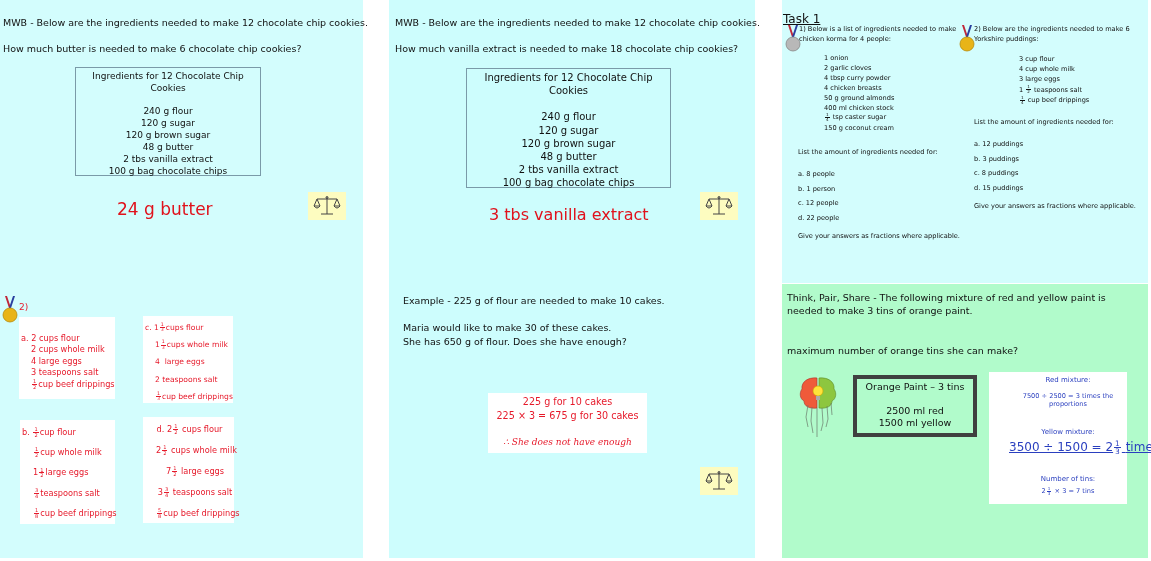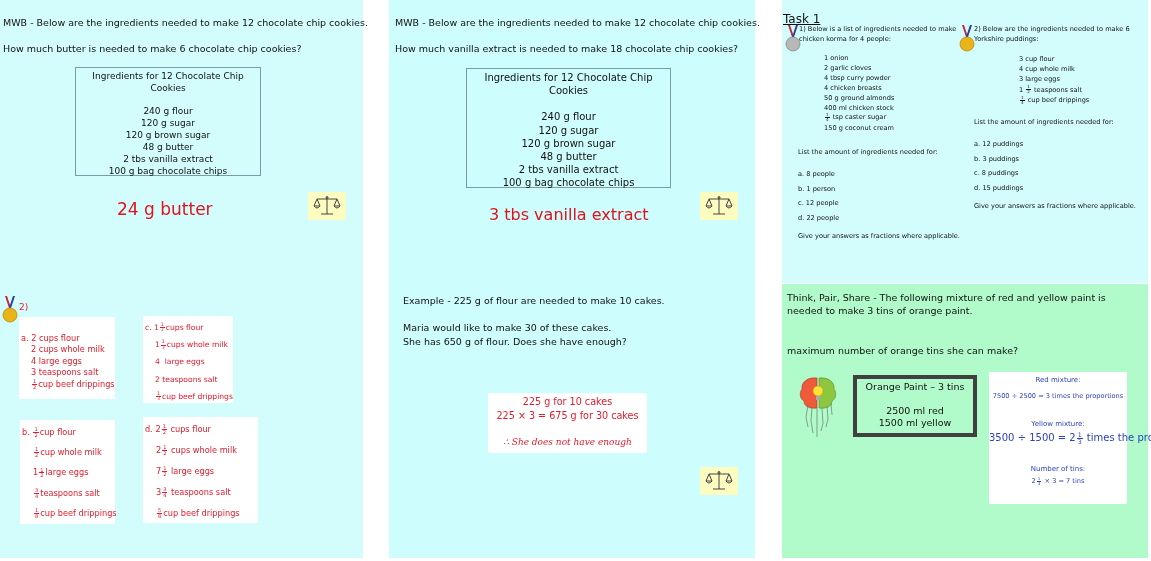--- a/index.html
+++ b/index.html
@@ -114,21 +114,21 @@
     <div style="padding-left:11px;"><span class="frac">
           <span class="n">3</span>
           <span>4</span>
         </span><span>teaspoons salt</span></div>
     <div style="padding-left:11px;"><span class="frac">
           <span class="n">1</span>
           <span>8</span>
         </span><span>cup beef drippings</span></div>
   </div>
 
-  <div class="whitebox redlist" style="left:143px;top:401px;width:115px;height:106px;padding:2px 0 0 2px;line-height:21px;">
+  <div class="whitebox redlist" style="left:143px;top:401px;width:91px;height:106px;padding:2px 0 0 2px;line-height:21px;text-align:center;">
     <div><span>d.</span> <span>2</span><span class="frac">
           <span class="n">1</span>
           <span>2</span>
         </span> <span>cups flour</span></div>
     <div style="padding-left:11px;"><span>2</span><span class="frac">
           <span class="n">1</span>
           <span>2</span>
         </span> <span>cups whole milk</span></div>
     <div style="padding-left:11px;"><span>7</span><span class="frac">
           <span class="n">1</span>
@@ -279,25 +279,25 @@
         <path d="M33 28 L34 40"></path>
     </g>
   </svg>
 
   <div class="orange-box" style="left:71px;top:91px;width:124px;height:62px;">
     <div style="margin-top:2px;">Orange Paint – 3 tins</div>
     <div style="margin-top:12px;">2500 ml red</div>
     <div>1500 ml yellow</div>
   </div>
 
-  <div class="navy-box" style="left:207px;top:88px;width:138px;height:132px;">
+  <div class="navy-box" style="left:207px;top:88px;width:138px;height:132px;padding-left:20px;">
     <div style="margin-top:4px;">Red mixture:</div>
     <div style="margin-top:8px;font-size:6.6px;">7500 ÷ 2500 = 3 times the proportions</div>
     <div style="margin-top:20px;">Yellow mixture:</div>
-    <div style="margin-top:4px;font-size:10px;white-space:nowrap;"><span>3500 ÷ 1500 = 2</span><span class="frac">
+    <div style="margin-top:4px;font-size:12px;white-space:nowrap;text-decoration:underline;"><span>3500 ÷ 1500 = 2</span><span class="frac">
           <span class="n">1</span>
           <span>3</span>
         </span> <span>times the proportions</span></div>
     <div style="margin-top:20px;">Number of tins:</div>
     <div style="margin-top:4px;font-size:6.6px;"><span>2</span><span class="frac">
           <span class="n">1</span>
           <span>3</span>
         </span> <span>× 3 = 7 tins</span></div>
   </div>
 </div>

